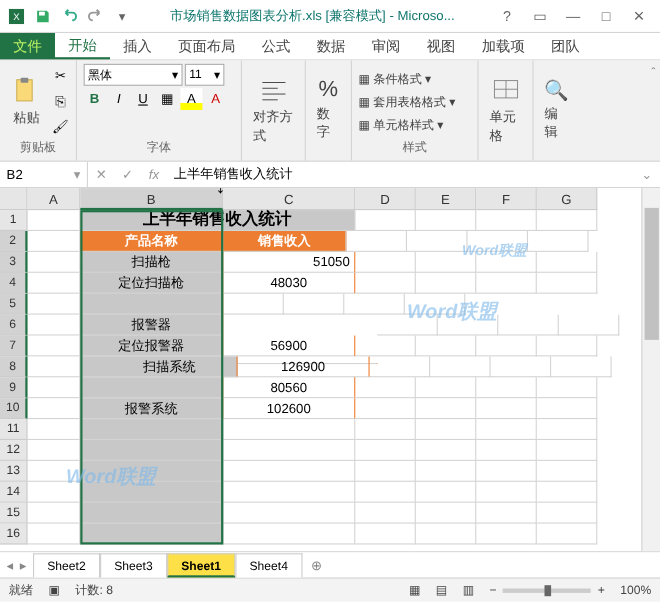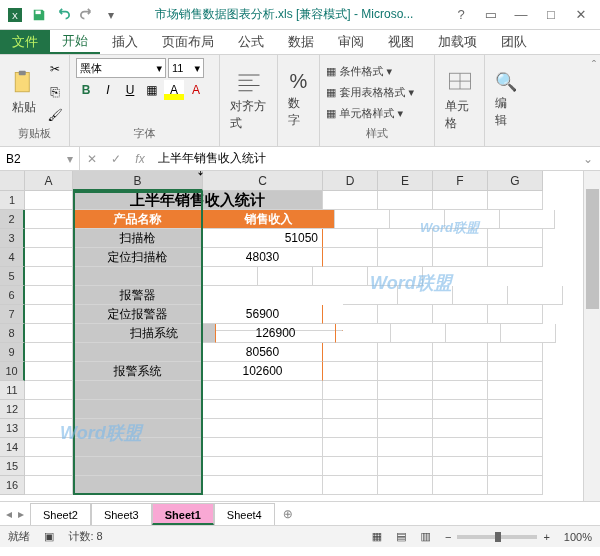--- a/index.html
+++ b/index.html
@@ -44,21 +44,21 @@
 .crow{display:flex;height:19px}
 .cell{border-right:1px solid #d4d4d4;border-bottom:1px solid #d4d4d4;line-height:19px;font-size:12px;padding:0 4px;overflow:hidden;white-space:nowrap}
 .sel-col{background:#c8c8c8}
 .title-cell{font-weight:bold;font-size:15px;text-align:center;font-family:SimHei}
 .hdr-cell{background:#ed7d31;color:#fff;text-align:center;font-weight:bold}
 .data-b{text-align:center;border-right:1px solid #ed7d31}
 .data-c{text-align:center;border-right:1px solid #ed7d31}
 .sel-border{position:absolute;border:2px solid #217346;pointer-events:none}
 .sheet-tabs{height:24px;background:#fff;border-top:1px solid #d4d4d4;display:flex;align-items:center;padding-left:30px;gap:0}
 .stab{padding:0 12px;height:22px;line-height:22px;border:1px solid #ccc;border-bottom:none;background:#fff;font-size:11px;margin-top:1px}
-.stab.active{background:#f9a8d4;border-bottom:2px solid #217346;font-weight:bold}
+.stab.active{background:#fde047;border-bottom:2px solid #217346;font-weight:bold}
 .stab-nav{position:absolute;left:6px;display:flex;gap:6px;color:#888}
 .statusbar{height:22px;background:#f3f3f3;border-top:1px solid #d4d4d4;display:flex;align-items:center;padding:0 8px;font-size:11px;color:#444;gap:14px}
 .statusbar .spacer{flex:1}
 .zoom{display:flex;align-items:center;gap:6px}
 .zoom-track{width:80px;height:4px;background:#ccc;position:relative}
 .zoom-thumb{position:absolute;left:38px;top:-3px;width:6px;height:10px;background:#666}
 .watermark{position:absolute;color:#7cb8e8;font-style:italic;font-weight:bold;font-size:18px;opacity:0.6;pointer-events:none}
 .scroll-v{position:absolute;right:0;top:171px;width:17px;height:330px;background:#f1f1f1;border-left:1px solid #d4d4d4}
 .scroll-v .thumb{position:absolute;top:18px;left:2px;width:13px;height:120px;background:#c1c1c1}
 </style>
@@ -267,21 +267,21 @@
         <div class="cell" style="width: 48px;"></div>
         <div class="cell sel-col title-cell" style="width: 250px; overflow: visible;">上半年销售收入统计</div>
         <div class="cell" style="width: 55px;"></div>
         <div class="cell" style="width: 55px;"></div>
         <div class="cell" style="width: 55px;"></div>
         <div class="cell" style="width: 55px;"></div>
       </div>
       <div class="crow">
         <div class="cell" style="width: 48px;"></div>
         <div class="cell sel-col hdr-cell" style="width: 130px;">产品名称</div>
-        <div class="cell hdr-cell" style="width: 132px;">销售收入</div>
+        <div class="cell hdr-cell" style="width: 112px;">销售收入</div>
         <div class="cell" style="width: 55px;"></div>
         <div class="cell" style="width: 55px;"></div>
         <div class="cell" style="width: 55px;"></div>
         <div class="cell" style="width: 55px;"></div>
       </div>
       <div class="crow">
         <div class="cell" style="width: 48px;"></div>
         <div class="cell sel-col data-b" style="width: 130px;">扫描枪</div>
         <div class="cell data-c" style="width: 120px; text-align: right;">51050</div>
         <div class="cell" style="width: 55px;"></div>

